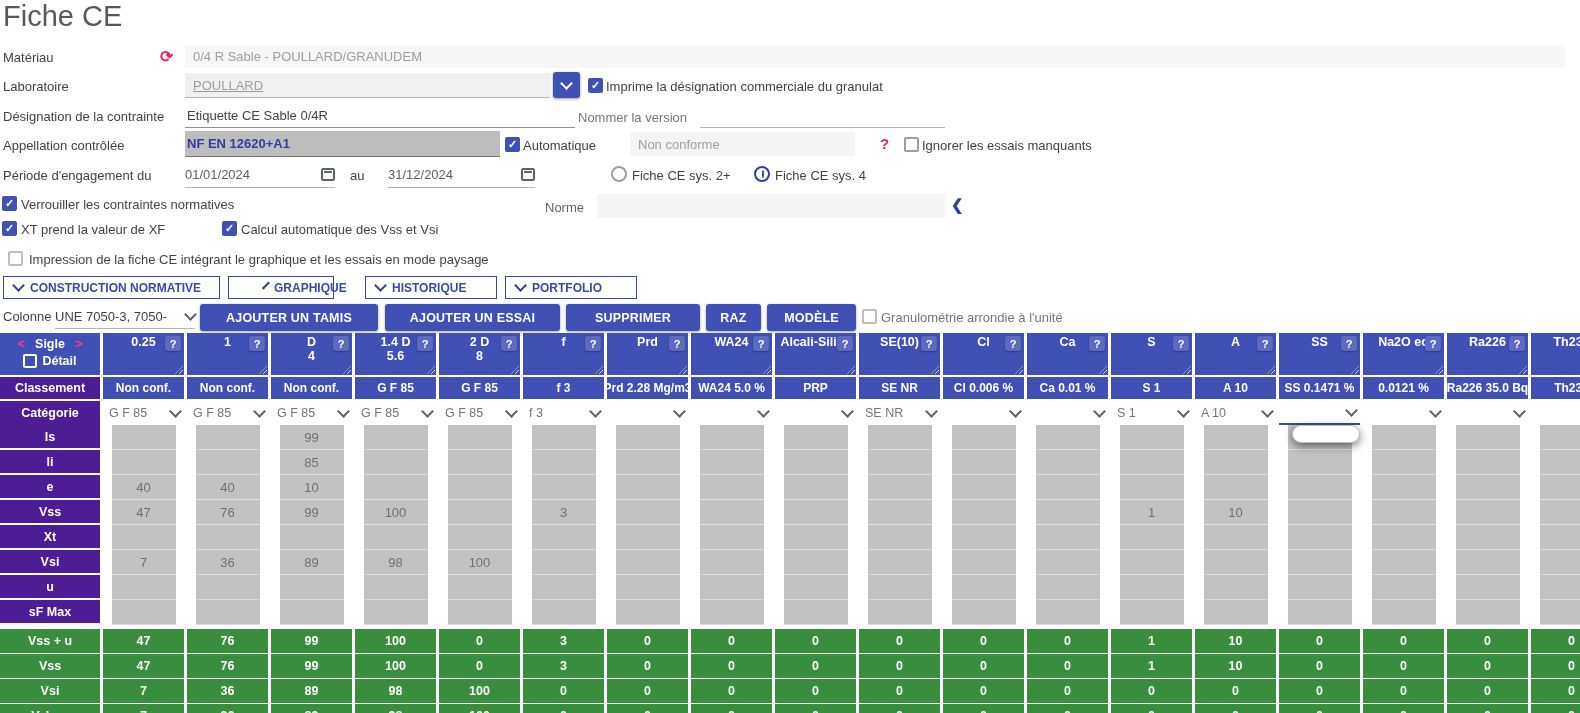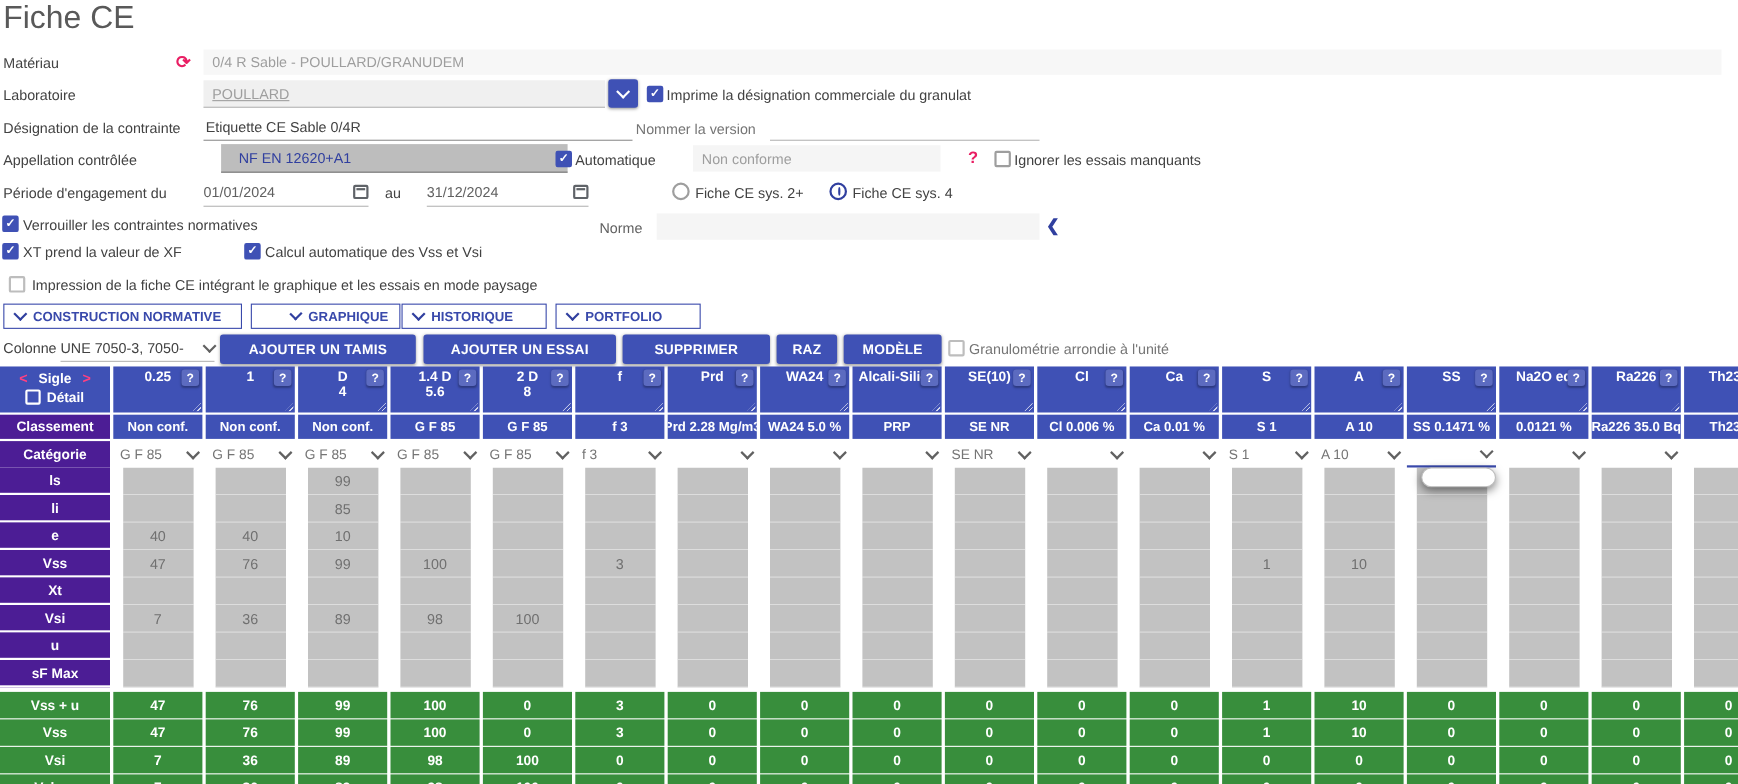--- a/index.html
+++ b/index.html
@@ -106,21 +106,21 @@
 <div class="abs lbl" style="left:606px;top:79px;">Imprime la désignation commerciale du granulat</div>
 
 <div class="abs lbl" style="left:3px;top:109px;">Désignation de la contrainte</div>
 <div class="abs field plainfield dark-underline" style="left:185px;top:103px;width:390px;height:25px;background:#fff;padding-left:2px;">
   <span>Etiquette CE Sable 0/4R</span>
 </div>
 <div class="abs lbl" style="left:578px;top:110px;color:#757575;">Nommer la version</div>
 <div class="abs underline" style="left:700px;top:103px;width:245px;height:24px;"></div>
 
 <div class="abs lbl" style="left:3px;top:138px;">Appellation contrôlée</div>
-<div class="abs field grayfield" style="left:185px;top:131px;width:315px;height:26px;padding-left:16px;font-weight:normal;margin-left:16px;">
+<div class="abs field grayfield" style="left:185px;top:131px;width:315px;height:26px;padding-left:2px;font-weight:bold;">
   <span>NF EN 12620+A1</span>
 </div>
 <span class="abs cb checked" style="left:505px;top:137px;"></span>
 <div class="abs lbl" style="left:523px;top:138px;">Automatique</div>
 <div class="abs field" style="left:630px;top:132px;width:225px;height:24px;">
   <span>Non conforme</span>
 </div>
 <div class="abs pinktxt" style="left:880px;top:135px;font-size:15px;">?</div>
 <span class="abs cb" style="left:904px;top:137px;"></span>
 <div class="abs lbl" style="left:922px;top:138px;">Ignorer les essais manquants</div>
@@ -151,21 +151,21 @@
 <span class="abs cb checked" style="left:222px;top:221px;"></span>
 <div class="abs lbl" style="left:241px;top:222px;">Calcul automatique des Vss et Vsi</div>
 
 <span class="abs cb" style="left:8px;top:251px;border-color:#bdbdbd;"></span>
 <div class="abs obtn" style="left:3px;top:276px;width:217px;height:23px;">
   <span class="chev blue"></span>
   <span>CONSTRUCTION NORMATIVE</span>
 </div>
 
 <div class="abs lbl" style="left:29px;top:252px;">Impression de la fiche CE intégrant le graphique et les essais en mode paysage</div>
-<div class="abs obtn" style="left:228px;top:276px;width:136px;height:23px;padding-left:36px;">
+<div class="abs obtn" style="left:228px;top:276px;width:106px;height:23px;padding-left:36px;">
   <span class="chev blue"></span>
   <span>GRAPHIQUE</span>
 </div>
 <div class="abs obtn" style="left:365px;top:276px;width:132px;height:23px;">
   <span class="chev blue"></span>
   <span>HISTORIQUE</span>
 </div>
 <div class="abs obtn" style="left:505px;top:276px;width:132px;height:23px;">
   <span class="chev blue"></span>
   <span>PORTFOLIO</span>

